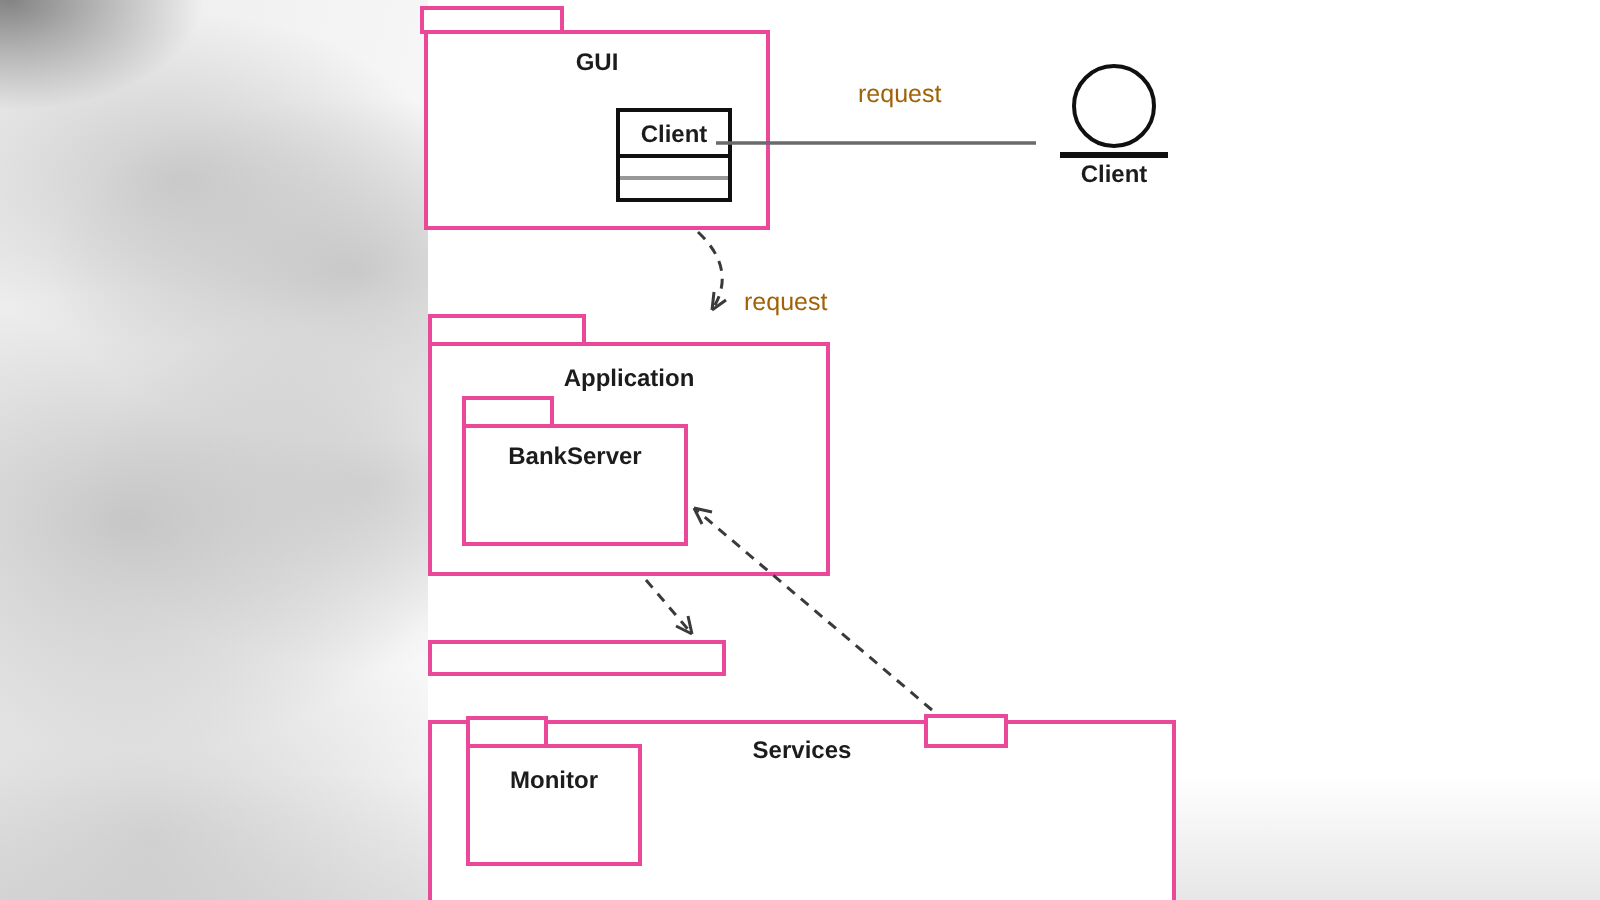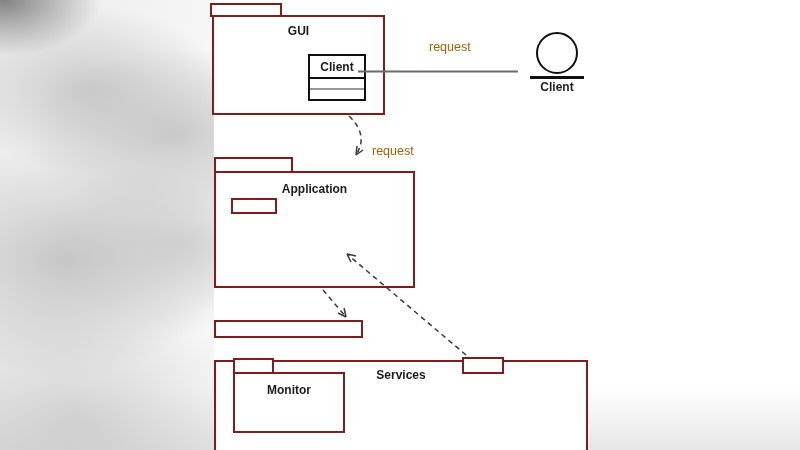--- a/index.html
+++ b/index.html
@@ -19,21 +19,21 @@
       radial-gradient(230px 160px at 30% 58%, rgba(188,188,188,0.80), rgba(188,188,188,0) 72%),
       radial-gradient(200px 130px at 85% 54%, rgba(198,198,198,0.70), rgba(198,198,198,0) 70%),
       radial-gradient(260px 190px at 35% 93%, rgba(208,208,208,0.85), rgba(208,208,208,0) 75%),
       linear-gradient(105deg, #ebebeb 0%, #f4f4f4 55%, #fcfcfc 100%);
   }
   .bg-bottom {
     position:absolute; left:0; top:0; width:800px; height:450px;
     background:linear-gradient(to bottom, rgba(255,255,255,0) 86%, rgba(185,185,185,0.35) 100%);
   }
   .tab, .pkgbody {
-    position:absolute; background:#ffffff; border:2px solid #7f1d1d; box-sizing:border-box;
+    position:absolute; background:#ffffff; border:2px solid #ec4899; box-sizing:border-box;
   }
   .pkg-label {
     width:100%; text-align:center; font-weight:bold; font-size:12px; line-height:14px;
     white-space:nowrap;
   }
   .classbox {
     position:absolute; background:#ffffff; border:2.5px solid #101010; box-sizing:border-box;
     display:flex; flex-direction:column;
   }
   .classbox-title {
@@ -72,28 +72,31 @@
     <div class="classbox-row1"></div>
     <div class="classbox-row2"></div>
   </div>
 
   <div class="tab" style="left:214px; top:157px; width:79px; height:16px; z-index:2;"></div>
   <div class="pkgbody" style="left:214px; top:171px; width:201px; height:117px; z-index:2; padding-top:9px;">
     <div class="pkg-label">Application</div>
   </div>
 
   <div class="tab" style="left:231px; top:198px; width:46px; height:16px; z-index:3;"></div>
+  <div class="pkgbody" style="left:231px; top:212px; width:113px; height:61px; z-index:3; padding-top:7px;">
+    <div class="pkg-label">BankServer</div>
+  </div>
 
   <div class="tab" style="left:214px; top:320px; width:149px; height:18px; z-index:2;"></div>
   <div class="pkgbody" style="left:214px; top:336px; width:374px; height:111px; z-index:2; padding-top:6px;margin-top:24px;">
     <div class="pkg-label">Services</div>
   </div>
 
   <div class="tab" style="left:233px; top:358px; width:41px; height:16px; z-index:3;"></div>
-  <div class="pkgbody" style="left:233px; top:372px; width:112px; height:61px; z-index:3; padding-top:9px;">
+  <div class="pkgbody" style="left:233px; top:372px; width:88px; height:61px; z-index:3; padding-top:9px;">
     <div class="pkg-label">Monitor</div>
   </div>
 
   <div class="tab" style="left:462px; top:357px; width:42px; height:17px; z-index:3;"></div>
 
   <div class="actor-circle" style="z-index:3;"></div>
   <div class="actor-line" style="z-index:3;"></div>
   <div class="actor-label" style="z-index:3;">Client</div>
 
   <div class="note" style="left:429px; top:40px; z-index:4;">request</div>

